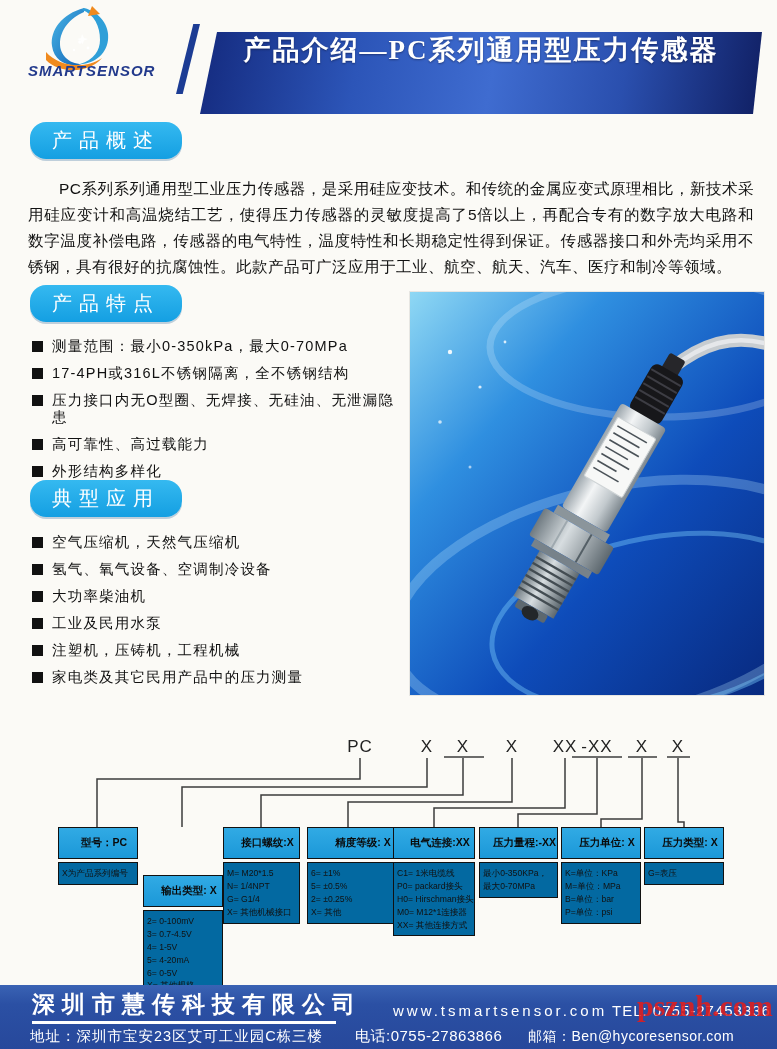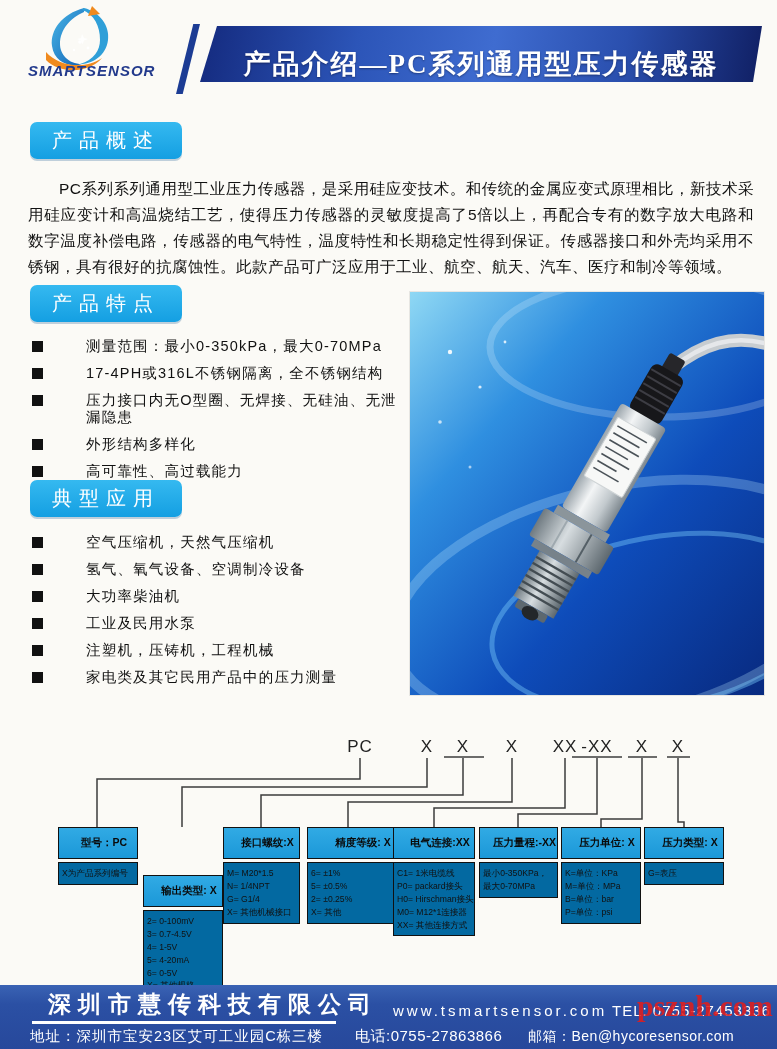--- a/index.html
+++ b/index.html
@@ -15,49 +15,49 @@
     position:absolute;left:6px;top:58px;font-size:15px;font-weight:bold;
     font-style:italic;letter-spacing:1px;color:#233a8c;
   }
   
   #banner-bar{
     position:absolute;left:176px;top:24px;width:24px;height:70px;
     background:#1c3c94;
     clip-path:polygon(72% 0,100% 0,28% 100%,0 100%);
   }
   #banner{
-    position:absolute;left:200px;top:26px;width:562px;height:56px;
+    position:absolute;left:200px;top:32px;width:562px;height:82px;
     background:linear-gradient(100deg,#142a7e 0%,#2c55b8 28%,#3f6cd0 52%,#2a4fae 75%,#101f63 100%);
     clip-path:polygon(17px 0,100% 0,calc(100% - 9px) 100%,0 100%);
-    display:flex;align-items:flex-end;justify-content:center;
+    display:flex;align-items:flex-start;justify-content:center;
   }
   #banner .title{
     color:#fff;font-size:27px;letter-spacing:2px;white-space:nowrap;
     font-family:"Liberation Serif", serif;font-weight:bold;
     text-shadow:0 1px 2px rgba(0,0,20,.4);
   }
   
   .badge{
-    position:absolute;left:30px;width:152px;height:37px;border-radius:7px;
+    position:absolute;left:30px;width:152px;height:37px;border-radius:16px;
     background:linear-gradient(180deg,#35b9f0,#149fe2);
     box-shadow:0 2px 0 rgba(10,80,140,.25);
     color:#fff;font-size:20px;letter-spacing:7px;
     display:flex;align-items:center;justify-content:center;
   }
   
   #overview-text{
     position:absolute;left:28px;top:176px;width:726px;
     font-size:15.5px;line-height:26px;text-align:justify;text-indent:2em;
     color:#111;letter-spacing:.5px;
   }
   
   .blist{position:absolute;left:32px;width:376px;}
   .brow{display:flex;align-items:flex-start;margin-bottom:10px;}
   .sq{flex:0 0 11px;width:11px;height:11px;background:#111;margin:3px 9px 0 0;}
-  .btext{font-size:14.5px;letter-spacing:1.2px;color:#111;line-height:17px;margin-left:34px;}
+  .btext{font-size:14.5px;letter-spacing:1.2px;color:#111;line-height:17px;}
   
   #photo{
     position:absolute;left:410px;top:292px;width:354px;height:403px;
     box-shadow:0 0 0 1px rgba(0,0,0,.08);
   }
   
   .tok{
     position:absolute;top:737px;transform:translateX(-50%);
     font-size:17px;color:#222;letter-spacing:1px;white-space:nowrap;
   }
@@ -83,21 +83,21 @@
     position:absolute;left:90px;top:956px;font-size:12.5px;color:#111;letter-spacing:.2px;
   }
   
   #footer{
     position:absolute;left:0;top:985px;width:777px;height:64px;
     background:linear-gradient(180deg,#3a63b4 0%,#2b50a4 30%,#27489b 100%);
     color:#fff;
   }
   #footer .company{
     position:absolute;left:32px;top:4px;font-size:23px;font-weight:bold;
-    letter-spacing:7px;font-family:"Liberation Serif", serif;white-space:nowrap;margin-left:16px;
+    letter-spacing:7px;font-family:"Liberation Serif", serif;white-space:nowrap;
   }
   #footer .company-underline{position:absolute;left:32px;top:36px;width:304px;height:2.5px;background:#fff;}
   #footer .address{position:absolute;left:30px;top:42px;font-size:14.5px;letter-spacing:1px;white-space:nowrap;}
   #footer .website{position:absolute;left:393px;top:17px;font-size:15px;letter-spacing:3px;white-space:nowrap;}
   #footer .tel{position:absolute;left:612px;top:17px;font-size:15px;letter-spacing:1px;white-space:nowrap;}
   #footer .phone{position:absolute;left:355px;top:42px;font-size:15px;letter-spacing:.5px;white-space:nowrap;}
   #footer .email{position:absolute;left:528px;top:43px;font-size:14px;letter-spacing:.5px;white-space:nowrap;}
   #watermark{
     position:absolute;left:637px;top:989px;font-size:30px;font-weight:bold;
     color:#e11d1d;opacity:.88;letter-spacing:0;white-space:nowrap;
@@ -150,25 +150,25 @@
     <div class="brow">
         <span class="sq"></span>
         <span class="btext">17-4PH或316L不锈钢隔离，全不锈钢结构</span>
       </div>
     <div class="brow">
         <span class="sq"></span>
         <span class="btext">压力接口内无O型圈、无焊接、无硅油、无泄漏隐患</span>
       </div>
     <div class="brow">
         <span class="sq"></span>
+        <span class="btext">高可靠性、高过载能力</span>
+      </div>
+    <div class="brow">
+        <span class="sq"></span>
         <span class="btext">外形结构多样化</span>
-      </div>
-    <div class="brow">
-        <span class="sq"></span>
-        <span class="btext">高可靠性、高过载能力</span>
       </div>
   </div>
 
   <div class="badge" style="top:480px;">
     <span>典型应用</span>
   </div>
   <div class="blist" style="top:534px;">
     <div class="brow">
         <span class="sq"></span>
         <span class="btext">空气压缩机，天然气压缩机</span>

